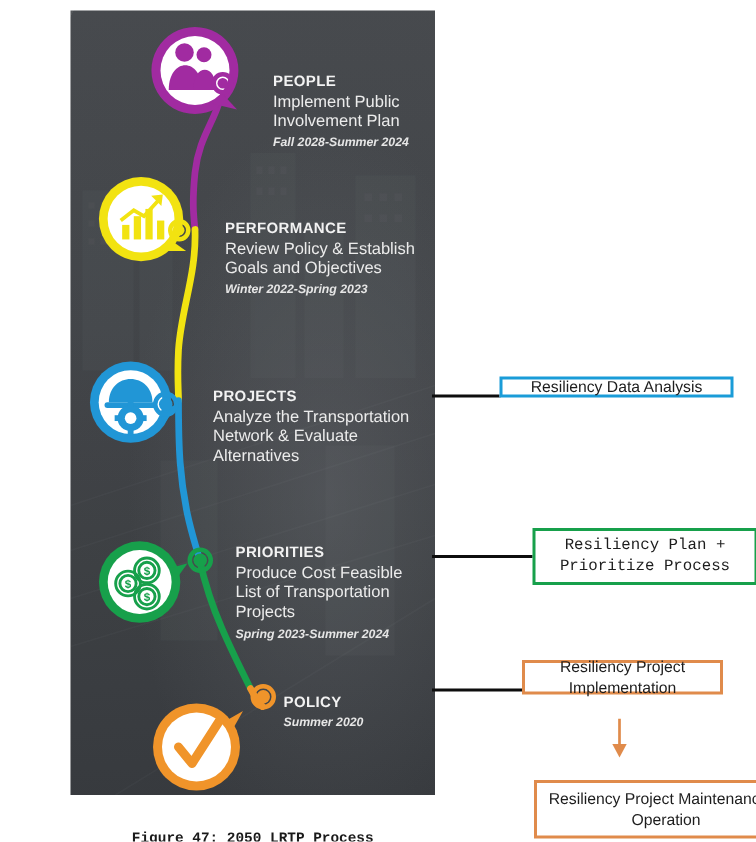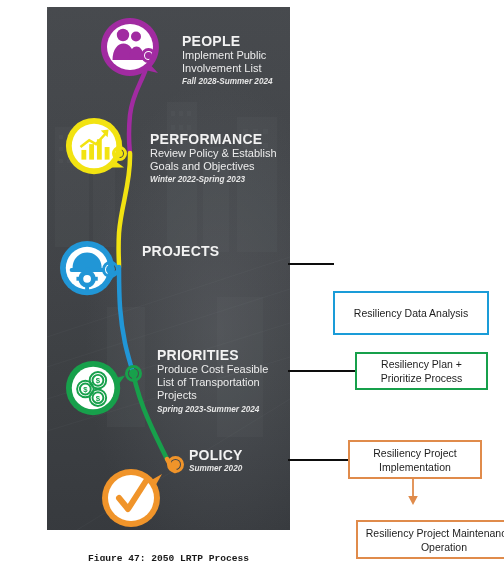--- a/index.html
+++ b/index.html
@@ -59,24 +59,25 @@
   .bubble svg { display:block; width: 100%; height: 100%; overflow: visible; }
 
   
   .stage-text {
     position: absolute;
     color: #f2f2f2;
     width: 118px;
   }
   .stage-title {
     font-weight: bold;
-    font-size: 14px;
+    font-size: 10px;
     letter-spacing: .25px;
     line-height: 13px;
     margin-bottom: 1px;
+    margin-top: 13px;
   }
   .stage-desc {
     font-size: 11px;
     line-height: 13.2px;
     color: #ececec;
   }
   .stage-date {
     font-size: 8.2px;
     font-style: italic;
     font-weight: bold;
@@ -105,30 +106,30 @@
     display: flex;
     align-items: center;
     justify-content: center;
     text-align: center;
     font-size: 10.5px;
     line-height: 14px;
     color: #1d1d1d;
     padding: 2px 4px;
   }
   #callout-data-analysis {
-    left: 333px; top: 251px; width: 156px; height: 44px;
+    left: 333px; top: 251px; width: 156px; height: 14px;
     border: 2.5px solid #1a9cd8;
-    margin-top: 40px;
   }
   #callout-plan-prioritize {
-    left: 355px; top: 352px; width: 133px; height: 38px;
+    left: 355px; top: 352px; width: 150px; height: 38px;
     border: 2.5px solid #17A04B;
+    font-family: Liberation Mono, monospace;
   }
   #callout-implementation {
-    left: 348px; top: 440px; width: 134px; height: 39px;
+    left: 348px; top: 440px; width: 134px; height: 23px;
     border: 2.5px solid #E08B4B;
   }
   #callout-maintenance {
     left: 330px; top: 520px; width: 176px; height: 39px;
     border: 2.5px solid #E08B4B;
     margin-left: 26px;
   }
 
   
   .leader {
@@ -206,21 +207,21 @@
       <path d="M14.5 44 C14.5 33, 20 27.5, 25.5 27.5 C31 27.5, 36.5 33, 36.5 44 Z" fill="#A12BA1"></path>
       <path d="M31 44 C31 35, 34.5 30.5, 38.5 30.5 C42.5 30.5, 46 35, 46 44 Z" fill="#A12BA1"></path>
     </svg>
   </div>
   <div class="node" style="left:94px; top:41px; width:15px; height:15px; color:#A12BA1;">
     <span class="ring"></span>
       <span class="core"></span>
   </div>
   <div class="stage-text" style="left:135px; top:28px;">
     <div class="stage-title">PEOPLE</div>
-    <div class="stage-desc">Implement Public Involvement List</div>
+    <div class="stage-desc">Implement Public Involvement Plan</div>
     <div class="stage-date">Fall 2028-Summer 2024</div>
   </div>
 
   <div class="bubble" style="left:17px; top:110px; width:62px; height:62px;">
     <svg viewBox="0 0 64 64">
       <circle cx="31" cy="30" r="29" fill="#F2E311"></circle>
       <path d="M48 42 L62 52 L45 52 Z" fill="#F2E311"></path>
       <circle cx="31" cy="30" r="23" fill="#ffffff"></circle>
       <g fill="#F2E311">
         <rect x="18" y="34" width="5" height="10"></rect>
@@ -260,20 +261,21 @@
         <rect x="35" y="38" width="5" height="4"></rect>
       </g>
     </svg>
   </div>
   <div class="node" style="left:55px; top:254px; width:17px; height:17px; color:#2196D6;">
     <span class="ring"></span>
       <span class="core"></span>
   </div>
   <div class="stage-text" style="left:95px; top:238px; width:140px;">
     <div class="stage-title">PROJECTS</div>
+    <div class="stage-desc">Analyze the Transportation Network &amp; Evaluate Alternatives</div>
   </div>
 
   <div class="bubble" style="left:18px; top:351px; width:62px; height:62px;">
     <svg viewBox="0 0 64 64">
       <circle cx="29" cy="31" r="28" fill="#17A04B"></circle>
       <path d="M48 22 L62 18 L52 32 Z" fill="#17A04B"></path>
       <circle cx="29" cy="31" r="22" fill="#ffffff"></circle>
       <g fill="none" stroke="#17A04B" stroke-width="2">
         <circle cx="34" cy="23" r="8.5"></circle>
         <circle cx="34" cy="23" r="5.6"></circle>

